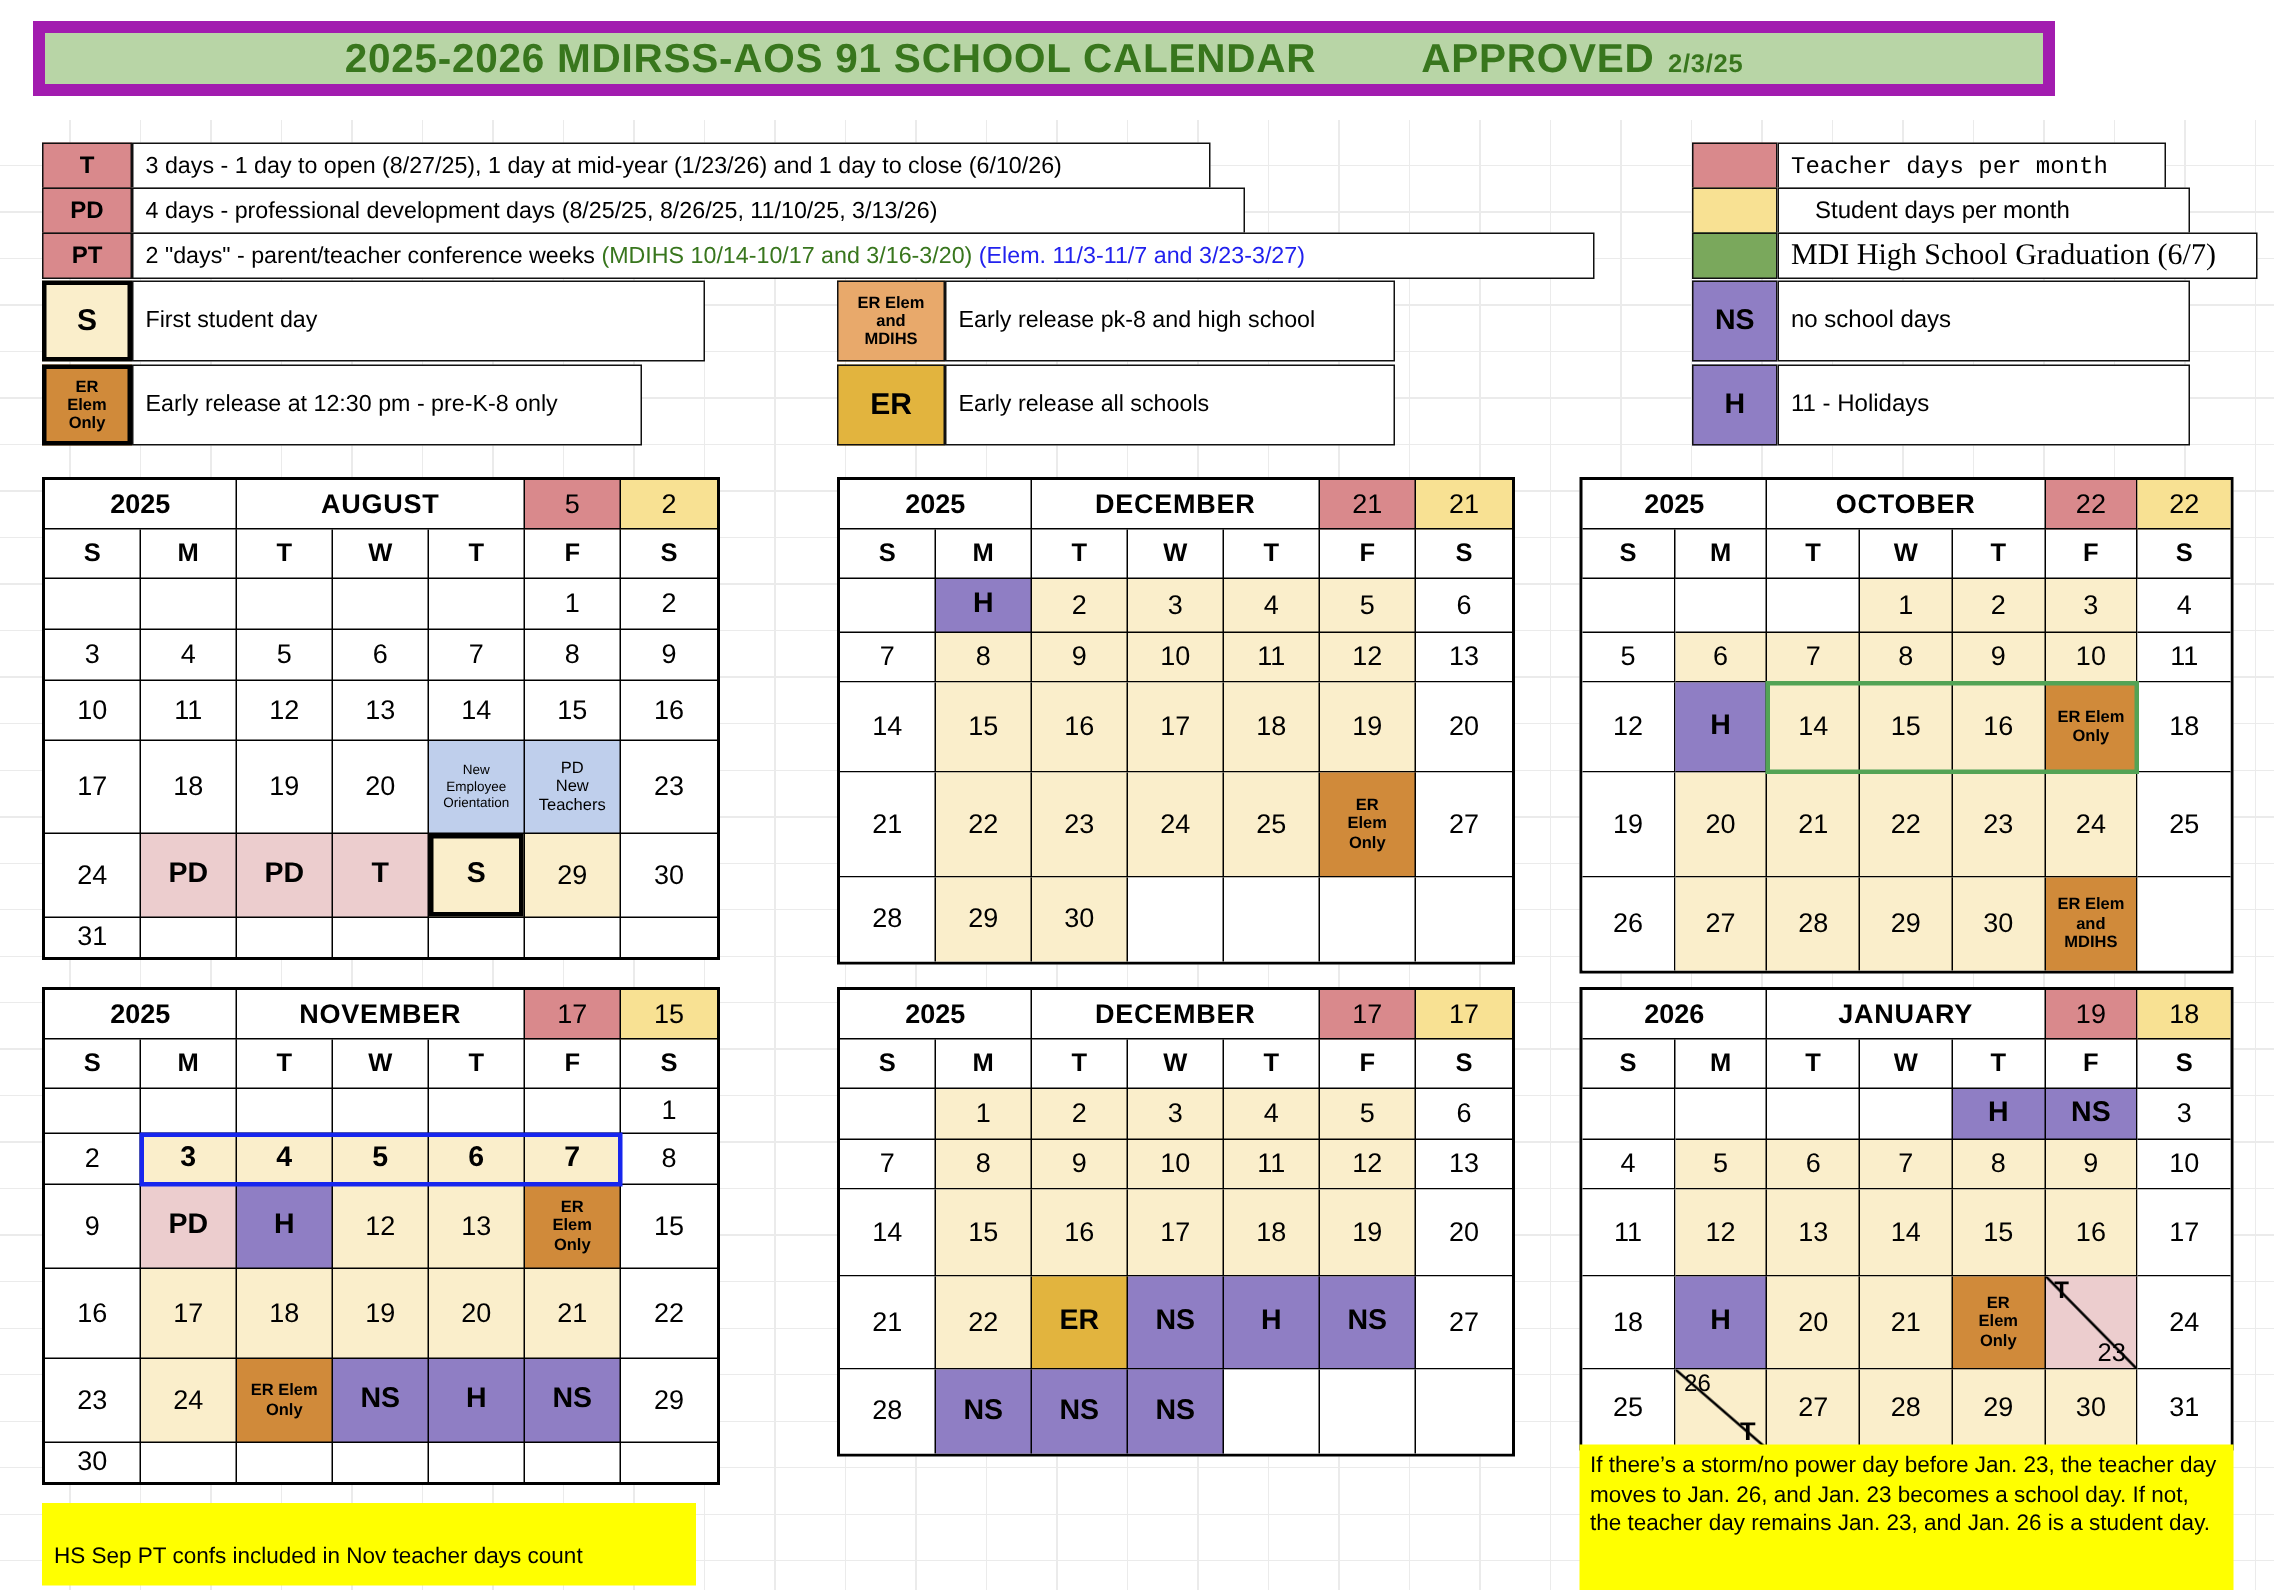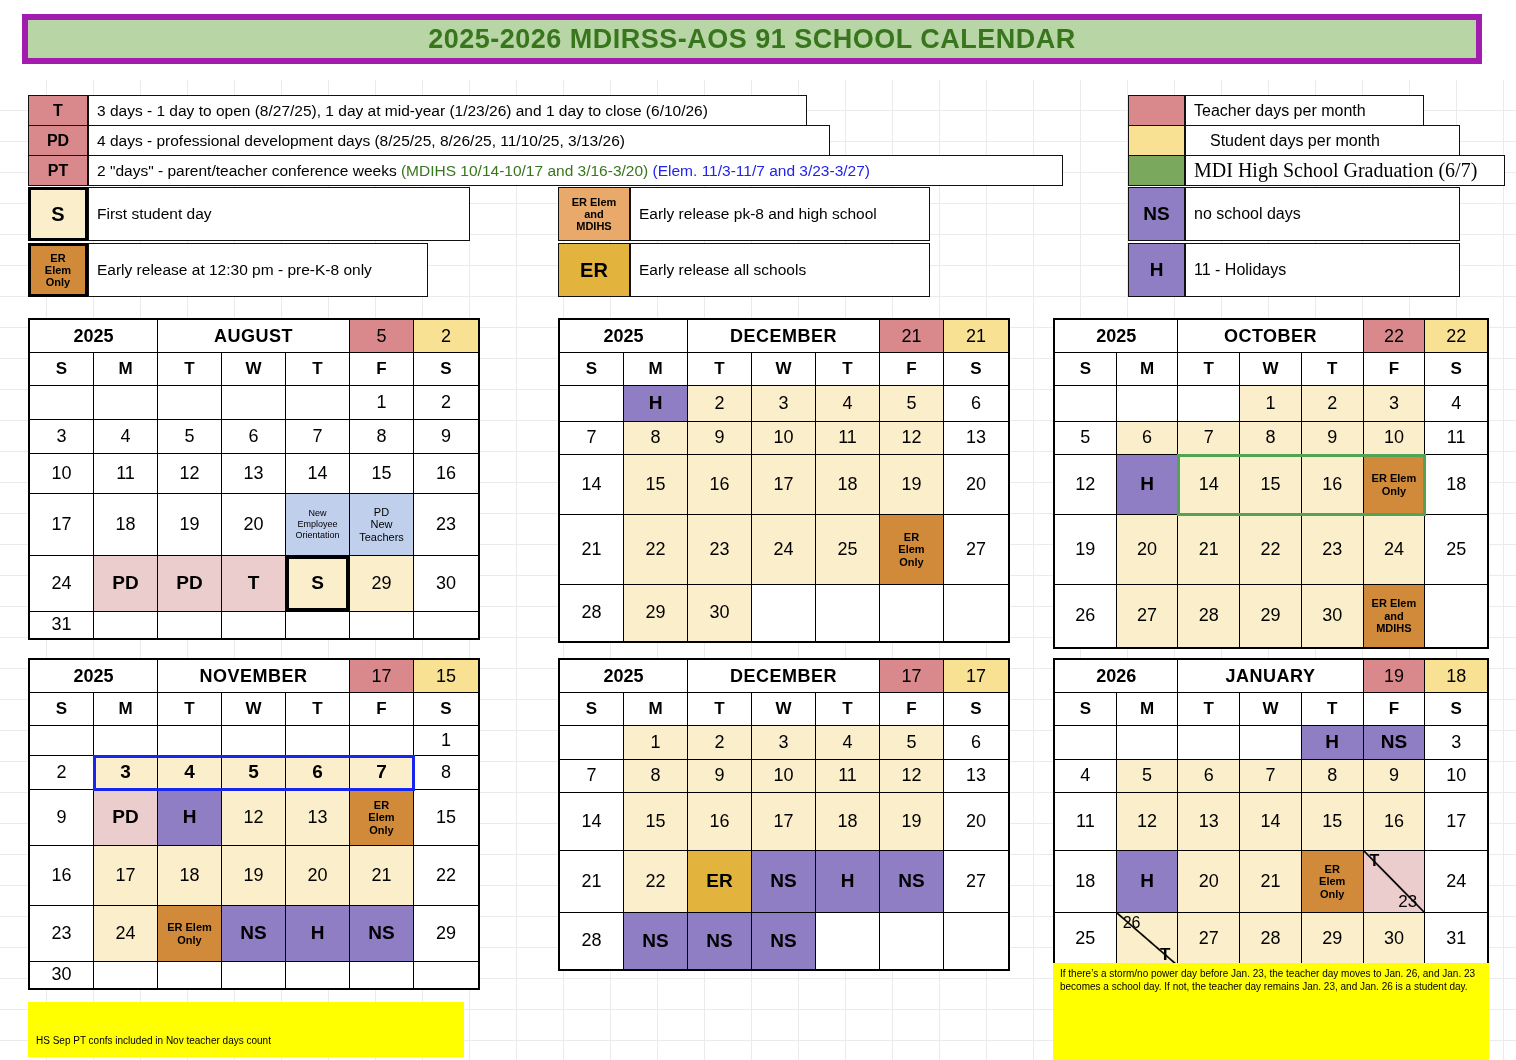--- a/index.html
+++ b/index.html
@@ -3,21 +3,21 @@
 <meta charset="utf-8">
 <style>
   html,body{margin:0;padding:0;}
   body{width:1516px;height:1060px;position:relative;background:#fff;overflow:hidden;
        font-family:"Liberation Sans",sans-serif;color:#000;}
   .grid-bg{position:absolute;left:0;top:80px;right:0;bottom:0;pointer-events:none;
     background-image:
       repeating-linear-gradient(to right, transparent 0 46px, #ebebeb 46px 47px),
       repeating-linear-gradient(to bottom, transparent 0 30px, #ebebeb 30px 31px);}
   
-  .banner{position:absolute;left:22px;top:14px;width:1460px;height:50px;border:6px solid #a21caf;
+  .banner{position:absolute;left:22px;top:14px;width:1348px;height:50px;border:8px solid #a21caf;
     background:var(--c-banner-green);display:flex;align-items:center;justify-content:center;gap:70px;box-sizing:border-box;}
   .banner-title,.banner-approved{font-size:27px;font-weight:bold;color:var(--c-banner-text-green);letter-spacing:.5px;}
   .banner-approved{display:flex;align-items:baseline;gap:9px;}
   .approved-date{font-size:17px;font-weight:bold;}
   
   .lg-key,.lg-desc,.lg-swatch,.lg-label{position:absolute;box-sizing:border-box;background:#fff;border:1px solid #111;}
   .lg-key{display:flex;align-items:center;justify-content:center;text-align:center;font-weight:bold;
     font-size:16px;white-space:pre-line;line-height:1.1;}
   .lg-desc,.lg-label{display:flex;align-items:center;padding-left:8px;font-size:15.5px;}
   .lg-swatch{display:flex;align-items:center;justify-content:center;font-weight:bold;font-size:19px;}
@@ -56,31 +56,35 @@
   .sw-student{background:var(--c-student-yellow);}
   .sw-grad{background:var(--c-graduation-green);}
   .sw-purple{background:var(--c-holiday-purple);}
   .split::before{content:"";position:absolute;inset:0;
     background:linear-gradient(to top right, transparent calc(50% - 1.4px), #000 calc(50% - 0.3px), #000 calc(50% + 0.3px), transparent calc(50% + 1.4px));}
   .split .tl{position:absolute;top:1px;left:6px;font-size:16px;}
   .split .br{position:absolute;bottom:1px;right:7px;font-size:17px;}
   .fw-b{font-weight:bold;}
   .wk-overlay{position:absolute;pointer-events:none;box-sizing:border-box;border:3px solid #000;}
   
-  .note{position:absolute;background:var(--c-note-yellow);box-sizing:border-box;font-size:10px;line-height:1.3;}
+  .note{position:absolute;background:var(--c-note-yellow);box-sizing:border-box;font-size:15px;line-height:1.3;}
   .note-nov{display:flex;align-items:flex-end;padding:0 8px 10px 8px;}
   .note-jan{padding:4px 7px;}
 </style>
 </head>
 <body>
 
 <div class="grid-bg"></div>
 
 <div class="banner">
   <span class="banner-title">2025-2026  MDIRSS-AOS 91 SCHOOL CALENDAR</span>
+  <span class="banner-approved">
+    <span>APPROVED</span>
+    <span class="approved-date">2/3/25</span>
+  </span>
 </div>
 
 <div class="lg-key sw-teacher" style="left:28px;top:95px;width:60px;height:31px;">T</div>
 <div class="lg-desc" style="left:88px;top:95px;width:719px;height:31px;">
     <span>3 days - 1 day to open (8/27/25), 1 day at mid-year (1/23/26) and 1 day to close (6/10/26)</span>
   </div>
 
 <div class="lg-key sw-teacher" style="left:28px;top:125px;width:60px;height:31px;">PD</div>
 <div class="lg-desc" style="left:88px;top:125px;width:742px;height:31px;">
     <span>4 days - professional development days (8/25/25, 8/26/25, 11/10/25, 3/13/26)</span>
@@ -104,21 +108,21 @@
 
 <div class="lg-key k-small" style="left:558px;top:187px;width:72px;height:54px;background:var(--c-er-elem-hs-orange);">ER Elem
 and
 MDIHS</div>
 <div class="lg-desc" style="left:630px;top:187px;width:300px;height:54px;">Early release pk-8 and high school</div>
 
 <div class="lg-key k-big" style="left:558px;top:243px;width:72px;height:54px;background:var(--c-er-gold);">ER</div>
 <div class="lg-desc" style="left:630px;top:243px;width:300px;height:54px;">Early release all schools</div>
 
 <div class="lg-swatch sw-teacher" style="left:1128px;top:95px;width:57px;height:31px;"></div>
-<div class="lg-label" style="left:1185px;top:95px;width:239px;height:31px;font-size:16px;">Teacher days per month</div>
+<div class="lg-label" style="left:1185px;top:95px;width:259px;height:31px;font-size:16px;font-family:Liberation Mono, monospace;">Teacher days per month</div>
 
 <div class="lg-swatch sw-student" style="left:1128px;top:125px;width:57px;height:31px;"></div>
 <div class="lg-label" style="left:1185px;top:125px;width:275px;height:31px;font-size:16px;padding-left:24px;">Student days per month</div>
 
 <div class="lg-swatch sw-grad" style="left:1128px;top:155px;width:57px;height:31px;"></div>
 <div class="lg-label" style="left:1185px;top:155px;width:320px;height:31px;font-size:20px;font-family:Liberation Serif, serif;">MDI High School Graduation (6/7)</div>
 
 <div class="lg-swatch sw-purple" style="left:1128px;top:187px;width:57px;height:54px;">NS</div>
 <div class="lg-label" style="left:1185px;top:187px;width:275px;height:54px;font-size:16px;">no school days</div>
 

